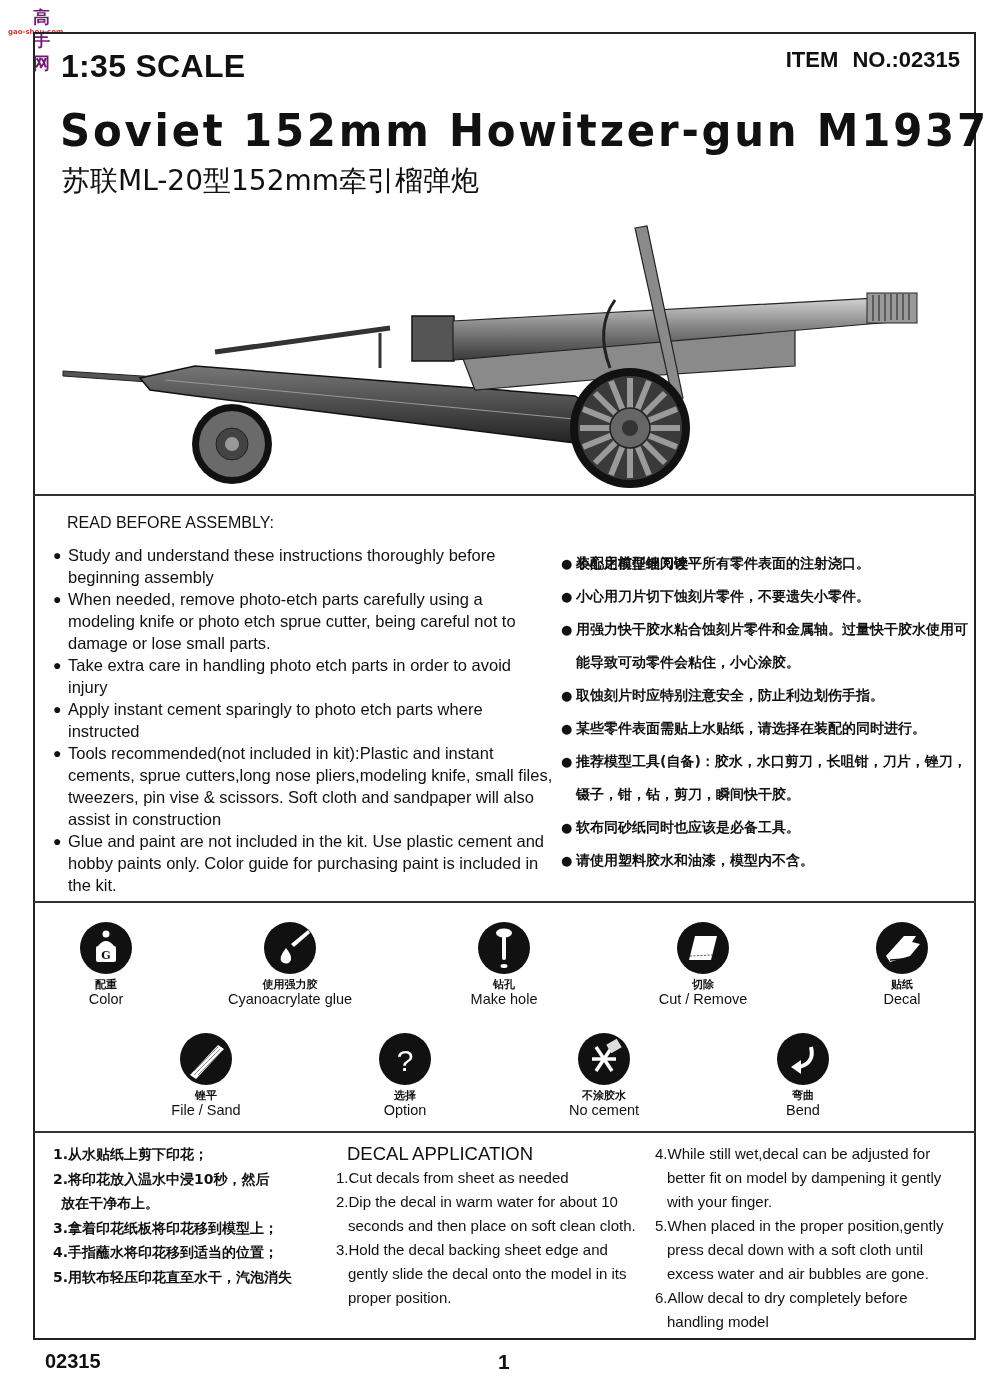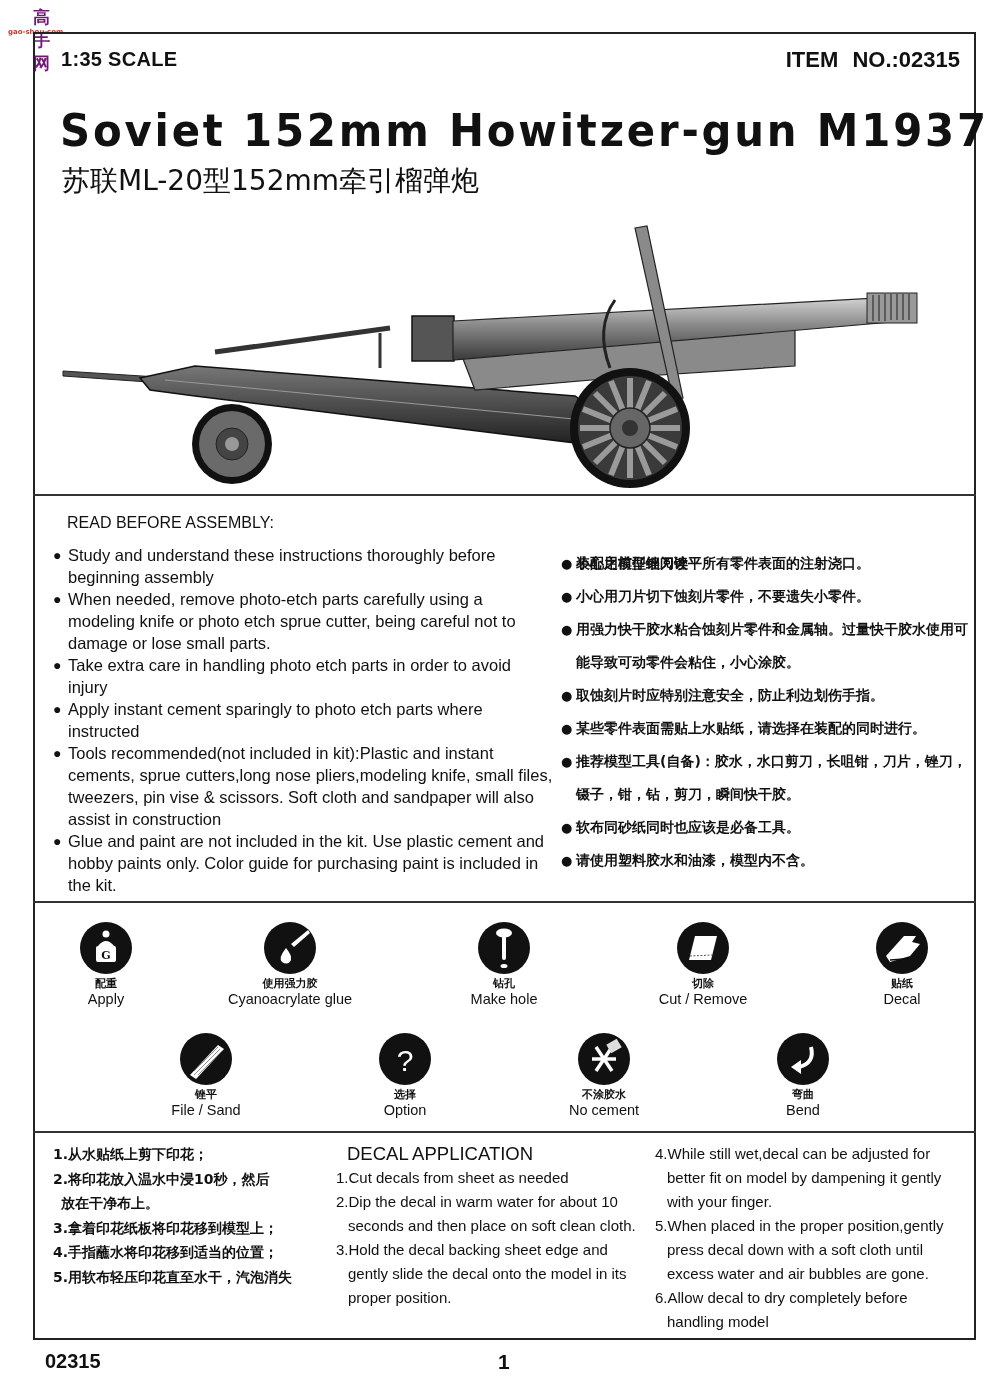--- a/index.html
+++ b/index.html
@@ -6,41 +6,41 @@
   html, body { width: 1000px; height: 1378px; background: #fff; overflow: hidden; }
   body { position: relative; font-family: "Liberation Sans", "DejaVu Sans", sans-serif; color: #111; }
 
   .watermark { position: absolute; left: 6px; top: 6px; width: 62px; height: 30px; }
   .watermark .wm-text { position: absolute; left: 2px; top: 0; font-size: 17px; font-weight: bold; color: #701a75; letter-spacing: 1px; font-family: Liberation Mono, monospace; margin-left: 25px; }
   .watermark .wm-url { position: absolute; left: 2px; top: 22px; font-size: 7px; color: #c0392b; font-weight: bold; font-family: "DejaVu Sans", sans-serif; }
 
   .frame { position: absolute; left: 33px; top: 32px; width: 943px; height: 1308px; border: 2px solid #222; }
   .hr { position: absolute; left: 33px; width: 943px; height: 2px; background: #333; }
 
-  .scale { position: absolute; left: 61px; top: 48px; font-size: 20px; font-weight: bold; letter-spacing: 0.3px; }
+  .scale { position: absolute; left: 61px; top: 48px; font-size: 32px; font-weight: bold; letter-spacing: 0.3px; }
   .itemno { position: absolute; right: 40px; top: 47px; font-size: 22px; font-weight: bold; word-spacing: 8px; }
   .title-en { position: absolute; left: 60px; top: 104px; font-size: 45px; font-weight: 900; font-family: "DejaVu Sans", sans-serif; letter-spacing: 3px; transform: scaleX(0.93); transform-origin: left top; white-space: nowrap; }
   .title-zh { position: absolute; left: 62px; top: 162px; font-size: 28px; font-family: "DejaVu Sans", sans-serif; white-space: nowrap; }
 
   .illustration { position: absolute; left: 55px; top: 218px; width: 900px; height: 272px; }
 
   .read-head { position: absolute; left: 67px; top: 514px; font-size: 16px; }
   .en-list { position: absolute; left: 53px; top: 544px; width: 500px; list-style: none; }
   .en-list li { position: relative; padding-left: 15px; font-size: 16.5px; line-height: 22px; margin-bottom: 0px; }
   .en-list li .bullet { position: absolute; left: 0; top: 0; font-size: 14px; }
 
   .zh-head { position: absolute; left: 576px; top: 515px; font-size: 14px; font-weight: bold; font-family: "DejaVu Sans", sans-serif; margin-top: 40px; }
   .zh-list { position: absolute; left: 561px; top: 547px; width: 410px; list-style: none; }
   .zh-list li { position: relative; padding-left: 15px; font-size: 14px; font-weight: bold; line-height: 33px; font-family: "DejaVu Sans", sans-serif; }
   .zh-list li .bullet { position: absolute; left: 0; top: 0; font-size: 13px; }
 
   .icon-cell { position: absolute; width: 180px; text-align: center; }
   .icon-cell .circle { width: 52px; height: 52px; border-radius: 50%; background: #111; margin: 0 auto; position: relative; overflow: hidden; }
   .icon-cell .circle svg { position: absolute; left: 0; top: 0; width: 52px; height: 52px; }
-  .icon-cell .lbl-zh { font-size: 11px; font-weight: bold; margin-top: 4px; font-family: Liberation Mono, monospace; line-height: 13px; }
+  .icon-cell .lbl-zh { font-size: 11px; font-weight: bold; margin-top: 4px; font-family: Liberation Sans, sans-serif; line-height: 13px; }
   .icon-cell .lbl-en { font-size: 14.5px; line-height: 17px; }
 
   .zh-decal { position: absolute; left: 53px; top: 1142px; width: 280px; }
   .zh-decal div { font-size: 14px; font-weight: bold; line-height: 24.5px; font-family: "DejaVu Sans", sans-serif; white-space: nowrap; }
   .decal-en { position: absolute; left: 336px; top: 1142px; width: 320px; }
   .decal-en .dhead { font-size: 18.5px; margin-left: 11px; line-height: 24px; }
   .decal-en .step, .decal-en2 .step { font-size: 15px; line-height: 24px; white-space: nowrap; }
   .decal-en .step .cont, .decal-en2 .step .cont { display: block; padding-left: 12px; }
   .decal-en2 { position: absolute; left: 655px; top: 1142px; width: 315px; }
 
@@ -152,21 +152,21 @@
 <div class="icon-cell" style="left:16px; top:922px;">
   <div class="circle">
     <svg viewBox="0 0 52 52">
         <circle cx="26" cy="12" r="3.5" fill="#fff"></circle>
         <path d="M18 24 Q26 14 34 24 Z" fill="#fff"></path>
         <rect x="16" y="24" width="20" height="16" rx="2" fill="#fff"></rect>
         <text x="26" y="37" font-size="11" font-weight="bold" text-anchor="middle" fill="#111" font-family="DejaVu Serif, serif">G</text>
       </svg>
   </div>
   <div class="lbl-zh">配重</div>
-  <div class="lbl-en">Apply</div>
+  <div class="lbl-en">Color</div>
 </div>
 <div class="icon-cell" style="left:200px; top:922px;">
   <div class="circle">
     <svg viewBox="0 0 52 52">
         <polygon points="27,22 44,8 46,11 30,25" fill="#fff"></polygon>
         <path d="M22 26 Q14 36 18 40 Q24 44 27 38 Q28 33 22 26 Z" fill="#fff"></path>
       </svg>
   </div>
   <div class="lbl-zh">使用强力胶</div>
   <div class="lbl-en">Cyanoacrylate glue</div>

